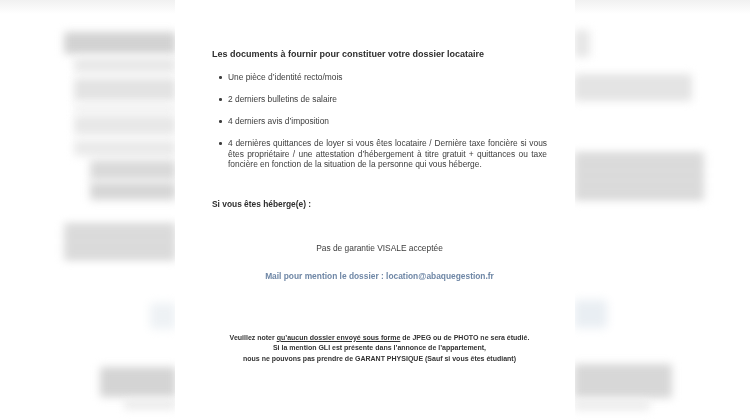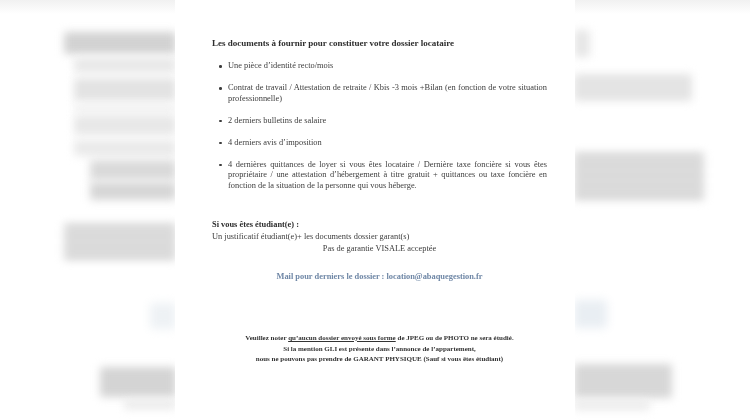--- a/index.html
+++ b/index.html
@@ -30,25 +30,24 @@
   
   .panel {
     position: absolute; left: 175px; top: 0; width: 400px; height: 420px;
     background: #ffffff;
     z-index: 2;
   }
   .content {
     box-sizing: border-box;
     margin: 0 28px 0 37px;
     width: 335px;
-    padding-top: 38px;
+    padding-top: 49px;
     color: #3c3c3c;
     font-size: 8.4px;
     line-height: 10.5px;
-    font-family: Liberation Serif, serif;
   }
   .doc-title {
     font-weight: bold;
     color: #2e2e2e;
     font-size: 9px;
     line-height: 11px;
     margin: 0 0 12px 0;
   }
   ul.doc-bullets {
     list-style: none;
@@ -63,20 +62,21 @@
     content: "";
     position: absolute;
     left: -9px; top: 4px;
     width: 2.6px; height: 2.6px;
     border-radius: 50%;
     background: #3c3c3c;
   }
   .student-block { margin-top: 28px; line-height: 12px; }
   .student-heading { font-weight: bold; color: #2e2e2e; }
   .visale-note {
+    margin-top: 33px;
     text-align: center;
     line-height: 11px;
   }
   .mail-line {
     margin-top: 17px;
     text-align: center;
     font-weight: bold;
     color: #6f87a6;
     line-height: 11px;
     cursor: pointer;
@@ -120,34 +120,32 @@
   <div class="blob" style="left:574px;top:364px;width:98px;height:34px;background:#d7d7d7;"></div>
   <div class="blob" style="left:574px;top:400px;width:76px;height:10px;background:#ebebeb;"></div>
 </div>
 
 <div class="panel">
   <div class="content">
     <div class="doc-title">Les documents à fournir pour constituer votre dossier locataire</div>
 
     <ul class="doc-bullets">
       <li>Une pièce d’identité recto/mois</li>
-      <li>Contrat de travail / Attestation de retraite / Kbis -3 mois +Bilan (en fonction de votre situation professionnelle)</li>
       <li>2 derniers bulletins de salaire</li>
       <li>4 derniers avis d’imposition</li>
       <li>4 dernières quittances de loyer si vous êtes locataire / Dernière taxe foncière si vous êtes propriétaire / une attestation d’hébergement à titre gratuit + quittances ou taxe foncière en fonction de la situation de la personne qui vous héberge.</li>
     </ul>
 
     <div class="student-block">
-      <div class="student-heading">Si vous êtes étudiant(e) :</div>
-      <div>Un justificatif étudiant(e)+ les documents dossier garant(s)</div>
+      <div class="student-heading">Si vous êtes héberge(e) :</div>
     </div>
 
     <div class="visale-note">Pas de garantie VISALE acceptée</div>
 
-    <div class="mail-line">Mail pour derniers le dossier : location@abaquegestion.fr</div>
+    <div class="mail-line">Mail pour mention le dossier : location@abaquegestion.fr</div>
 
     <div class="footer-block">
       <div class="line"><span>Veuillez noter </span><span class="u">qu’aucun dossier envoyé sous forme</span><span> de JPEG ou de PHOTO ne sera étudié.</span></div>
       <div class="line">Si la mention GLI est présente dans l’annonce de l’appartement,</div>
       <div class="line">nous ne pouvons pas prendre de GARANT PHYSIQUE (Sauf si vous êtes étudiant)</div>
     </div>
   </div>
 </div>
 
 </body></html>

